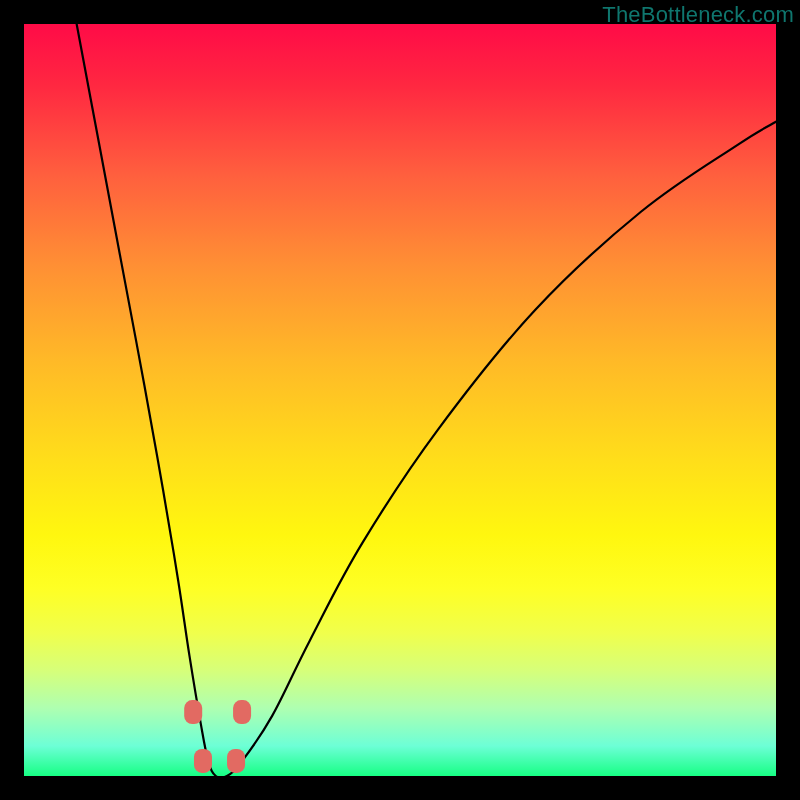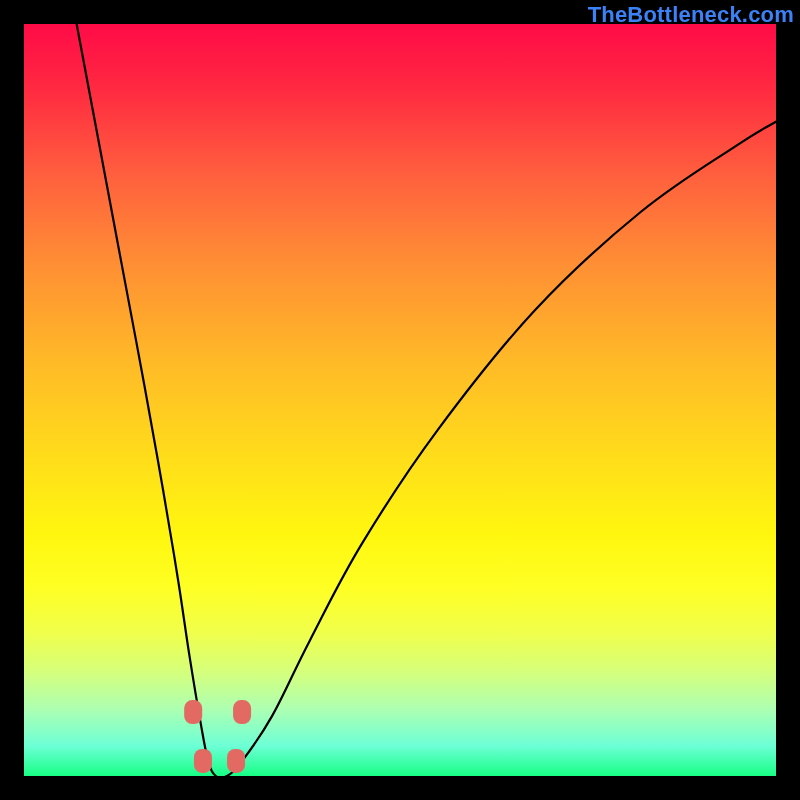--- a/index.html
+++ b/index.html
@@ -30,23 +30,23 @@
       #d6ff7a 86%,
       #aeffb1 91%,
       #6dffd6 96%,
       #17ff84 100%
     );
   }
   .watermark {
     position: absolute;
     top: 2px;
     right: 6px;
-    color: #3b82f6;
+    color: #0f766e;
     font-size: 22px;
-    font-weight: 700;
+    font-weight: 400;
     letter-spacing: 0.2px;
     user-select: none;
   }
   svg.curve {
     position: absolute;
     left: 0;
     top: 0;
     width: 752px;
     height: 752px;
     overflow: visible;

